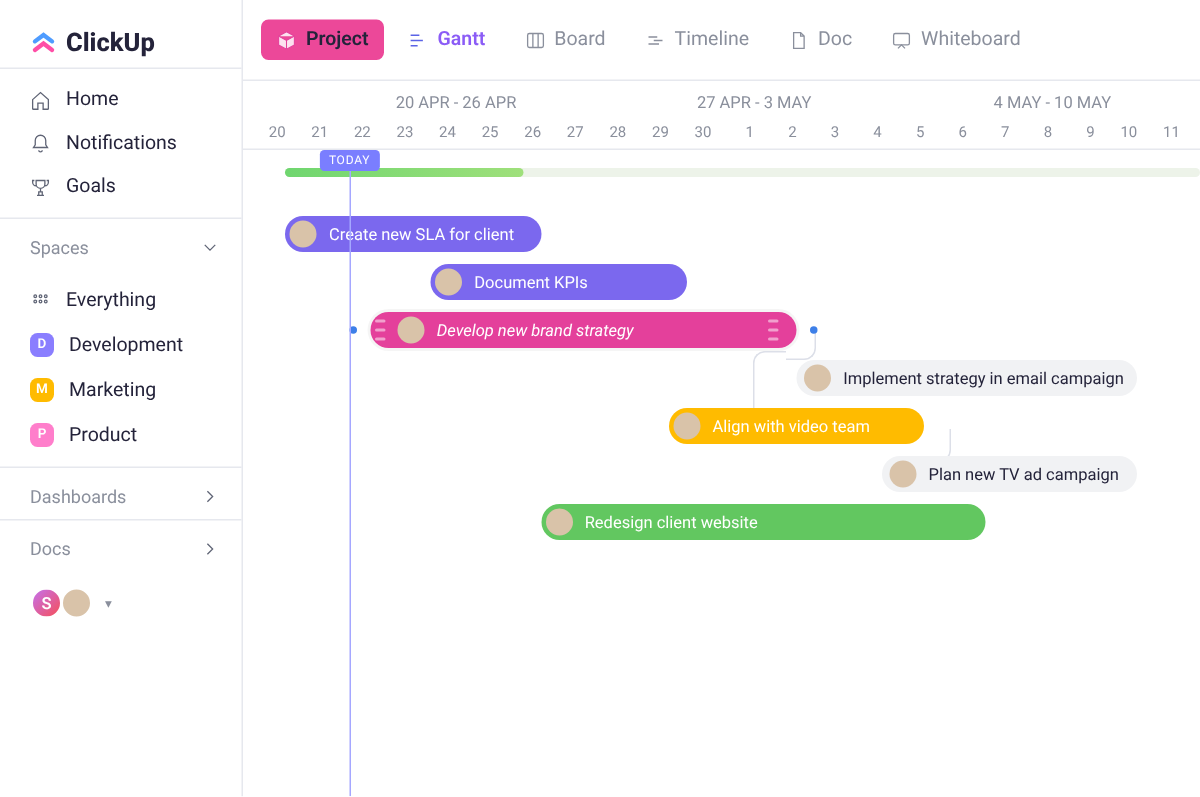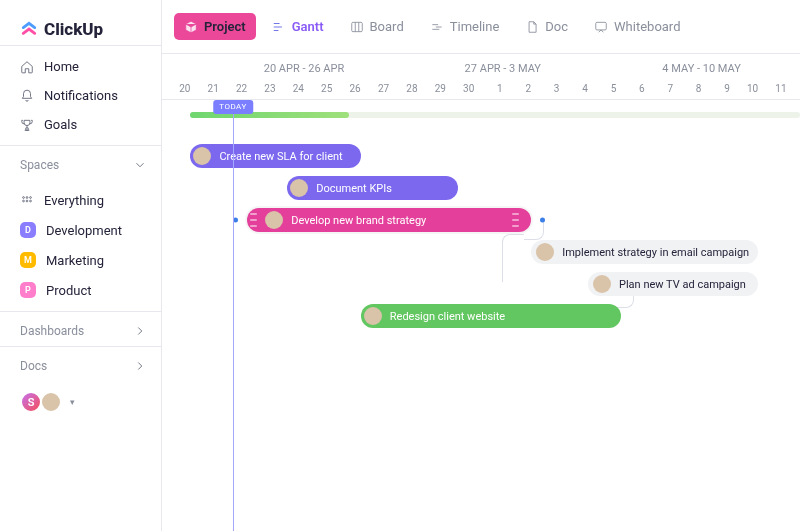--- a/index.html
+++ b/index.html
@@ -49,21 +49,21 @@
   .today-badge{position:absolute;top:46px;transform:translateX(-50%);background:#7a7eff;color:#fff;font-size:8px;padding:2px 6px 3px;border-radius:3px;z-index:3;letter-spacing:.5px}
   .progress-track{position:absolute;top:58px;left:28px;right:0;height:6px;background:#edf3e9;border-radius:3px}
   .progress-fill{height:100%;background:linear-gradient(90deg,#6fd66f,#9fe07b);border-radius:3px}
 
   .tasks{position:absolute;top:86px;left:0;right:0}
   .task-row{position:relative;height:32px}
   .task-pill{position:absolute;height:24px;top:4px;border-radius:12px;display:flex;align-items:center;gap:8px;padding:0 12px 0 3px;color:#fff;font-size:11px;white-space:nowrap;cursor:pointer}
   .task-pill .av{width:18px;height:18px;border-radius:50%;background:#d9c3a9;flex:0 0 18px}
   .task-gray{background:#f1f2f4;color:var(--text)}
   .task-gray .av{margin-left:2px}
-  .selected{box-shadow:0 0 0 2px rgba(0,0,0,0.04);}
+  .selected{box-shadow:0 0 0 2px rgba(0,0,0,0.04);font-style:italic;}
   .grips{width:7px;height:14px;opacity:.5;display:flex;flex-direction:column;justify-content:space-between}
   .grips span{height:2px;background:#fff;border-radius:1px}
   .selected::before,.selected::after{content:"";position:absolute;top:50%;width:5px;height:5px;border-radius:50%;background:#3d7fe8;transform:translateY(-50%)}
   .selected::before{left:-14px}.selected::after{right:-14px}
 
   .connector{position:absolute;border-color:#dcdfe8;border-style:solid;border-width:0;pointer-events:none}
 </style>
 </head>
 <body>
 
@@ -265,27 +265,33 @@
               </div>
             </div>
           </div>
           <div class="task-row">
             <div class="task-pill task-gray" style="left: 369.2px; width: 227.2px;">
               <div class="av"></div>
               <span>Implement strategy in email campaign</span>
             </div>
           </div>
           <div class="task-row">
+            <div class="task-pill" style="background: rgb(255, 187, 0); left: 284px; width: 170.4px;">
+              <div class="av"></div>
+              <span>Align with video team</span>
+            </div>
+          </div>
+          <div class="task-row">
             <div class="task-pill task-gray" style="left: 426px; width: 170.4px;">
               <div class="av"></div>
               <span>Plan new TV ad campaign</span>
             </div>
           </div>
           <div class="task-row">
-            <div class="task-pill" style="background: rgb(98, 199, 96); left: 198.8px; width: 260px;">
+            <div class="task-pill" style="background: rgb(98, 199, 96); left: 198.8px; width: 296px;">
               <div class="av"></div>
               <span>Redesign client website</span>
             </div>
           </div>
         </div>
     </div>
   </main>
 </div>
 
 </body></html>

